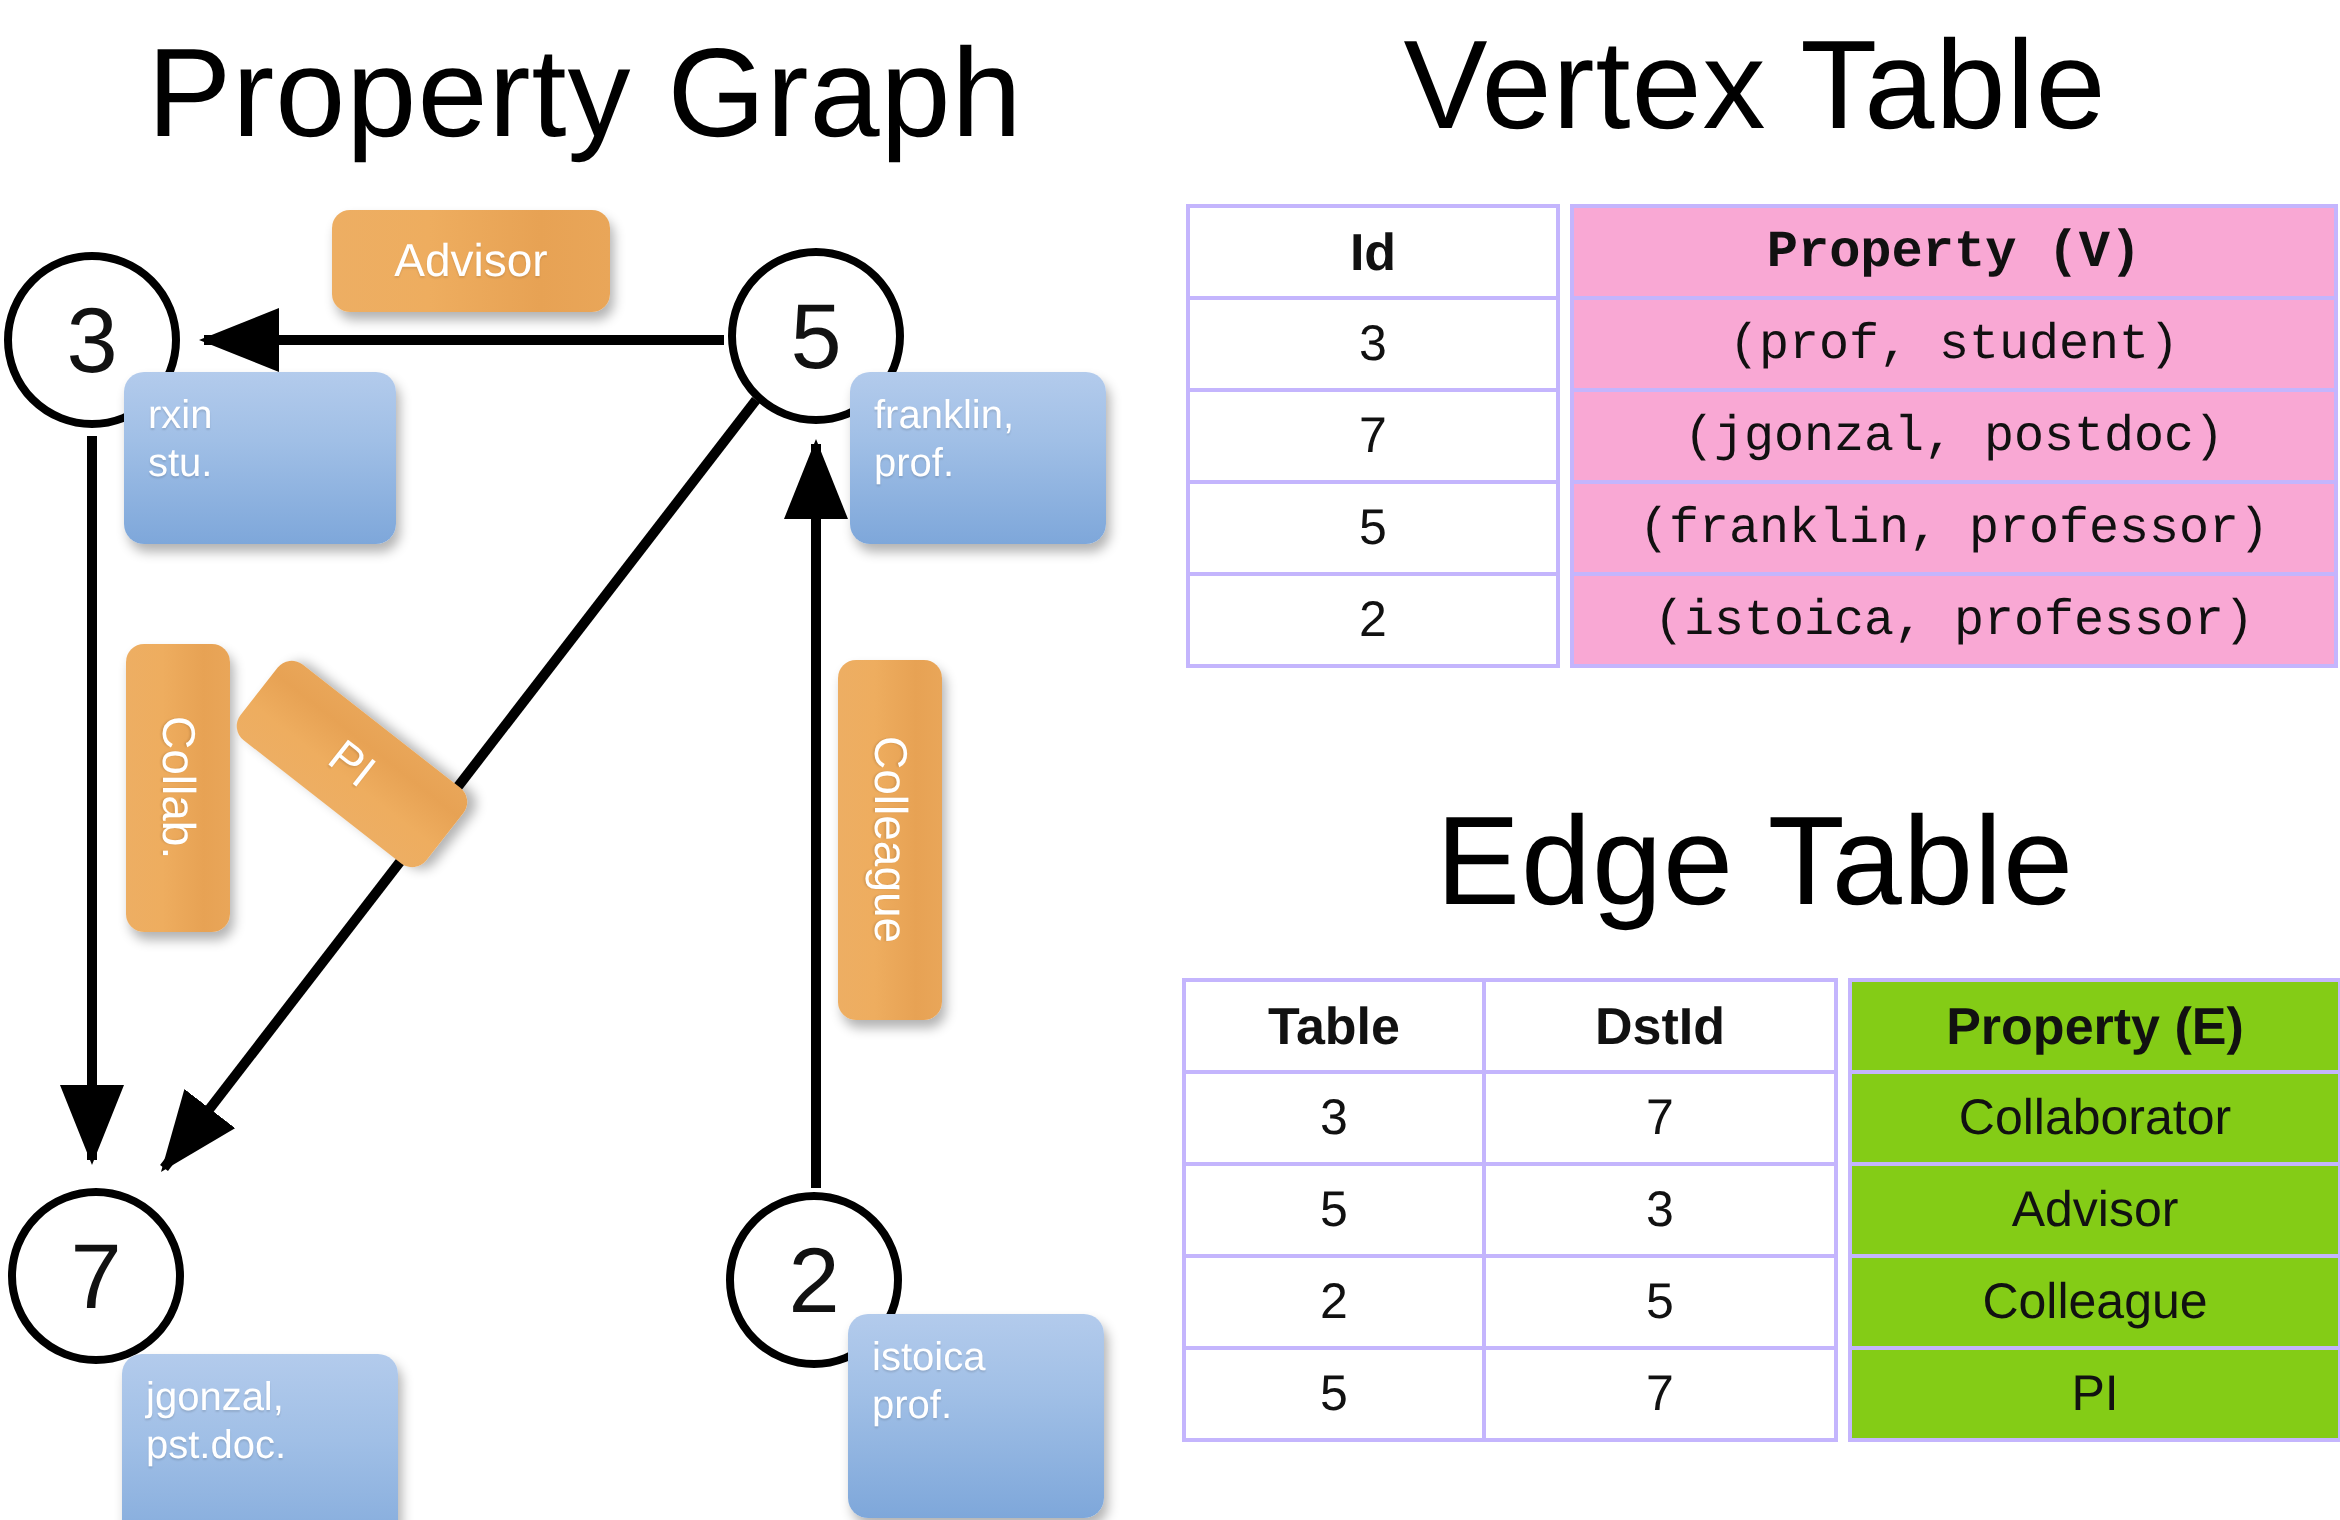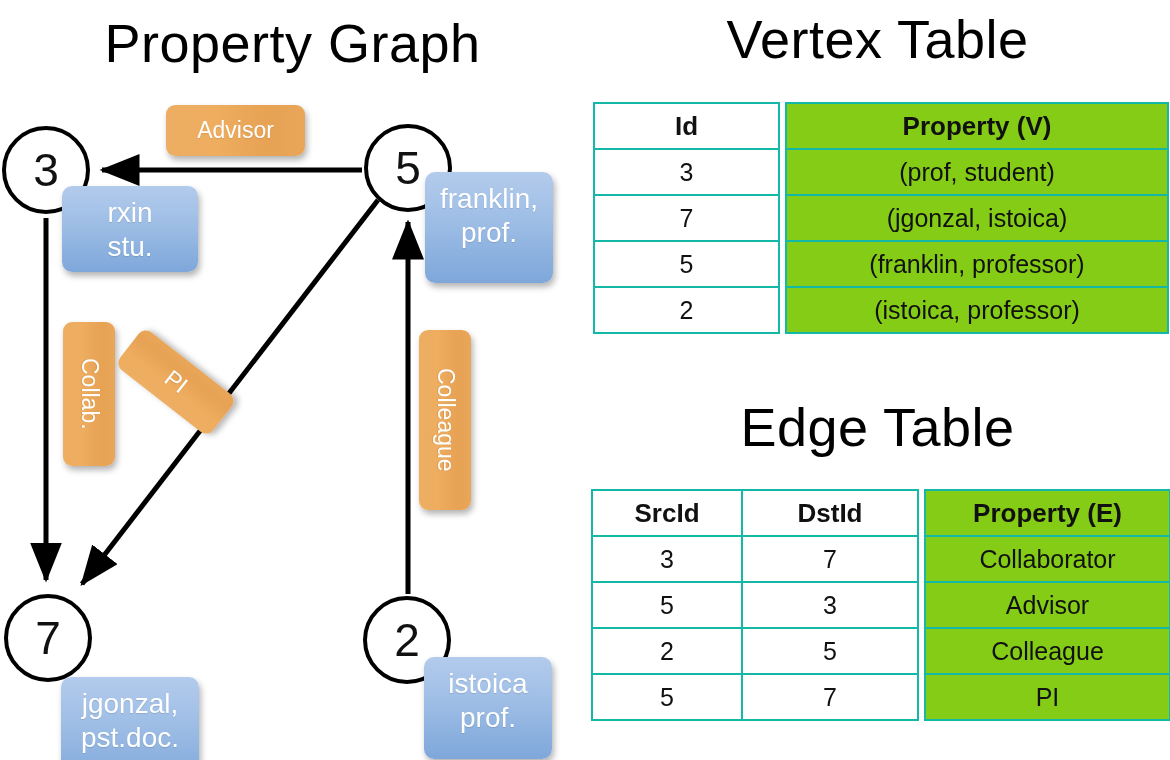--- a/index.html
+++ b/index.html
@@ -15,21 +15,21 @@
     overflow: hidden;
     font-family: "Liberation Sans", sans-serif;
     color: #000000;
   }
 
   
   .title {
     position: absolute;
     font-family: "Liberation Sans", sans-serif;
     font-weight: 300;
-    font-size: 54px;
+    font-size: 63px;
     line-height: 1;
     letter-spacing: 0.5px;
     color: #000000;
     white-space: nowrap;
     text-align: center;
   }
   #title-property-graph { left: 0px;   top: 16px;  width: 585px; }
   #title-vertex-table   { left: 585px; top: 12px;  width: 585px; }
   #title-edge-table     { left: 585px; top: 400px; width: 585px; }
 
@@ -57,28 +57,27 @@
     color: #111111;
     z-index: 5;
   }
 
   
   .prop-box {
     position: absolute;
     border-radius: 10px;
     background: linear-gradient(to bottom, #b3cbec 0%, #a0bfe6 40%, #7ea7da 100%);
     color: #ffffff;
-    font-size: 28px;
+    font-size: 20px;
     line-height: 1.22;
     padding: 10px 12px;
     box-sizing: border-box;
     box-shadow: 2px 4px 6px rgba(0,0,0,0.30);
     z-index: 7;
     text-shadow: 0 1px 1px rgba(0,0,0,0.12);
-    text-align: center;
   }
 
   
   .edge-badge {
     position: absolute;
     border-radius: 9px;
     background: linear-gradient(to right, #edae63 0%, #eead5f 35%, #e7a254 75%, #e9a659 100%);
     color: #ffffff;
     font-size: 23px;
     box-shadow: 2px 4px 6px rgba(0,0,0,0.30);
@@ -93,31 +92,31 @@
   .edge-badge.vertical   { writing-mode: vertical-rl; text-orientation: mixed; }
   .badge-rot { transform: rotate(-52deg); }
 
   
   .tbl {
     position: absolute;
     border-collapse: collapse;
     table-layout: fixed;
   }
   .tbl td, .tbl th {
-    border: 2px solid #14b8a6;
+    border: 2px solid #c4b5fd;
     text-align: center;
     font-weight: normal;
     font-size: 25px;
     padding: 0;
     height: 44px;
     color: #111111;
   }
   .tbl th { font-weight: bold; font-size: 26px; }
   .cell-white { background: #ffffff; }
-  .cell-blue  { background: #84cc16; }
+  .cell-blue  { background: #f9a8d4; font-family: Liberation Mono, monospace; }
   .cell-peach { background: #84cc16; }
   .gap-col { border: none !important; background: #ffffff !important; width: 6px; }
 </style>
 </head>
 <body>
 
 <div id="page">
 
   <div class="title" id="title-property-graph">Property Graph</div>
   <div class="title" id="title-vertex-table">Vertex Table</div>
@@ -144,21 +143,21 @@
     <div class="vnode" style="left:2px;  top:126px;">3</div>
     <div class="vnode" style="left:364px; top:124px;">5</div>
     <div class="vnode" style="left:4px;  top:594px;">7</div>
     <div class="vnode" style="left:363px; top:596px;">2</div>
 
     <div class="prop-box" style="left:62px; top:186px; width:136px; height:86px;">
       <div>rxin</div>
       <div>stu.</div>
     </div>
 
-    <div class="prop-box" style="left:425px; top:172px; width:128px; height:111px;">
+    <div class="prop-box" style="left:425px; top:186px; width:128px; height:86px;">
       <div>franklin,</div>
       <div>prof.</div>
     </div>
 
     <div class="prop-box" style="left:61px; top:677px; width:138px; height:108px;">
       <div>jgonzal,</div>
       <div>pst.doc.</div>
     </div>
 
     <div class="prop-box" style="left:424px; top:657px; width:128px; height:102px;">
@@ -190,21 +189,21 @@
     </thead>
     <tbody>
       <tr>
         <td class="cell-white">3</td>
         <td class="gap-col"></td>
         <td class="cell-blue">(prof, student)</td>
       </tr>
       <tr>
         <td class="cell-white">7</td>
         <td class="gap-col"></td>
-        <td class="cell-blue">(jgonzal, istoica)</td>
+        <td class="cell-blue">(jgonzal, postdoc)</td>
       </tr>
       <tr>
         <td class="cell-white">5</td>
         <td class="gap-col"></td>
         <td class="cell-blue">(franklin, professor)</td>
       </tr>
       <tr>
         <td class="cell-white">2</td>
         <td class="gap-col"></td>
         <td class="cell-blue">(istoica, professor)</td>
@@ -214,21 +213,21 @@
 
   <table class="tbl" id="edge-table" style="left:591px; top:489px; width:578px;">
     <colgroup>
       <col style="width:150px">
       <col style="width:176px">
       <col style="width:7px">
       <col style="width:245px">
     </colgroup>
     <thead>
       <tr>
-        <th class="cell-white">SrcId</th>
+        <th class="cell-white">Table</th>
         <th class="cell-white">DstId</th>
         <td class="gap-col"></td>
         <th class="cell-peach">Property (E)</th>
       </tr>
     </thead>
     <tbody>
       <tr>
         <td class="cell-white">3</td>
         <td class="cell-white">7</td>
         <td class="gap-col"></td>

